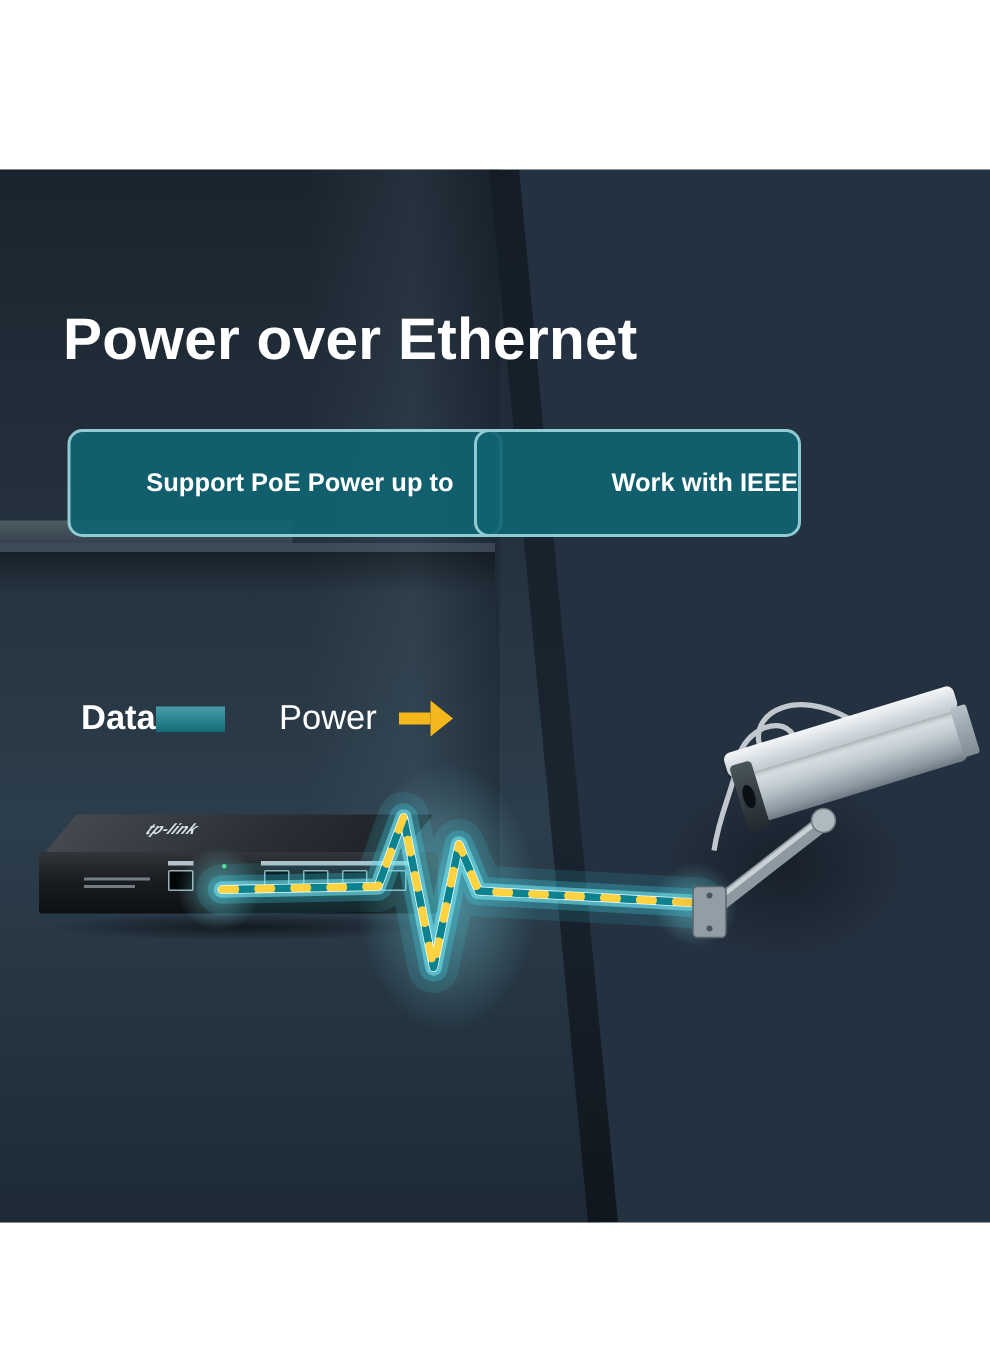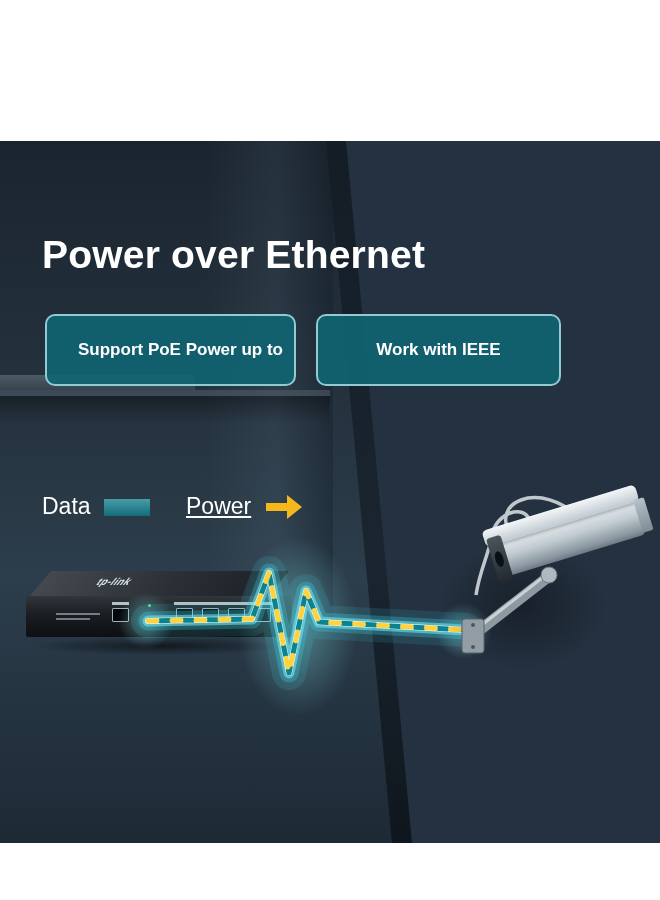--- a/index.html
+++ b/index.html
@@ -1,19 +1,19 @@
 <!DOCTYPE html>
 <html style="--box_fill: rgba(15,100,114,0.9); --box_border: rgba(159,214,222,0.9); --data_swatch: #15808f; --power_yellow: #f4b81d; --cable_dash_yellow: #ffd23f; --cable_dash_teal: #0c828f;"><head>
 <meta charset="utf-8">
 <style>
   html,body{margin:0;padding:0;background:#ffffff;}
   .canvas{position:relative;width:660px;height:900px;background:#ffffff;overflow:hidden;
           font-family:"Liberation Sans",sans-serif;}
   
-  .photo{position:absolute;left:0;top:113px;width:660px;height:702px;background:#243140;overflow:hidden;margin-top:28px;}
+  .photo{position:absolute;left:0;top:113px;width:660px;height:702px;background:#243140;overflow:hidden;}
   .wall-left{position:absolute;inset:0;
      clip-path:polygon(0 0,333px 0,399px 702px,0 702px);
      background:linear-gradient(180deg,#1a242e 0%,#25333f 38%,#2c3d4b 62%,#1d2a36 100%);}
   .wall-panel{position:absolute;left:205px;top:0;width:128px;height:480px;
      background:linear-gradient(90deg,rgba(130,160,180,0) 0%,rgba(130,160,180,.10) 55%,rgba(15,25,35,.3) 100%);}
   .wall-rail{position:absolute;left:0;top:234px;width:195px;height:15px;
      background:linear-gradient(180deg,#57656f 0%,#3a4751 100%);opacity:.8;}
   .wall-rail-thin{position:absolute;left:0;top:249px;width:330px;height:6px;background:rgba(90,105,118,.45);}
   .wall-rail-shadow{position:absolute;left:0;top:255px;width:330px;height:28px;
      background:linear-gradient(180deg,rgba(0,0,0,.35),rgba(0,0,0,0));}
@@ -26,25 +26,25 @@
        radial-gradient(420px 300px at 88% 6%,rgba(195,220,235,.16),transparent 70%),
        linear-gradient(180deg,rgba(255,255,255,.08) 0%,rgba(255,255,255,0) 30%,rgba(0,0,0,0) 55%,rgba(0,0,0,.40) 100%),
        repeating-linear-gradient(113deg,#46via 0,#46 0) ,
        repeating-linear-gradient(113deg,#465c6e 0px,#3e5365 34px,#35485a 52px,#2a3c4d 55px,#465c6e 58px);}
   
   .title{position:absolute;left:42px;top:92px;font-size:39px;font-weight:bold;color:#ffffff;letter-spacing:.2px;}
   .fbox{position:absolute;top:173px;height:72px;border-radius:10px;box-sizing:border-box;
      background:var(--box_fill,rgba(15,100,114,.9));border:2px solid var(--box_border,rgba(159,214,222,.9));
      color:#fff;display:flex;flex-direction:column;justify-content:center;text-align:center;
      font-size:17px;font-weight:bold;line-height:1.5;}
-  .fbox1{left:45px;width:251px;padding-left:20px;} .fbox2{left:316px;width:245px;}
+  .fbox1{left:45px;width:290px;padding-left:20px;} .fbox2{left:316px;width:218px;text-align:right;}
   
   .legend{position:absolute;left:42px;top:350px;width:320px;height:34px;}
   .legend-text{position:absolute;top:2px;font-size:23px;color:#ffffff;}
-  .lg-data{left:0;} .lg-power{left:144px;text-decoration:underline;}
+  .lg-data{left:12px;font-weight:bold;} .lg-power{left:144px;}
   .swatch{position:absolute;left:62px;top:8px;width:46px;height:17px;
      background:linear-gradient(180deg,rgba(255,255,255,.22),rgba(0,0,0,.15)),var(--data_swatch,#15808f);}
   .legend-arrow{position:absolute;left:224px;top:3px;width:40px;height:26px;}
   .legend-arrow .tail{position:absolute;left:0;top:9px;width:21px;height:8px;background:var(--power_yellow,#f4b81d);}
   .legend-arrow .head{position:absolute;left:21px;top:1px;width:0;height:0;
      border-top:12px solid transparent;border-bottom:12px solid transparent;
      border-left:15px solid var(--power_yellow,#f4b81d);}
   
   .switch{position:absolute;left:26px;top:430px;width:268px;height:96px;}
   .sw-top{position:absolute;left:4px;top:0;width:238px;height:25px;border-radius:2px;

